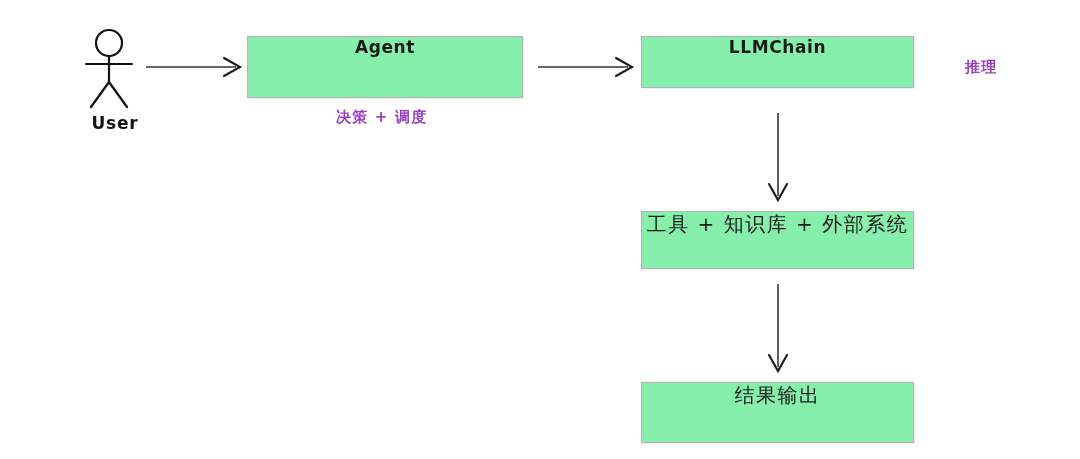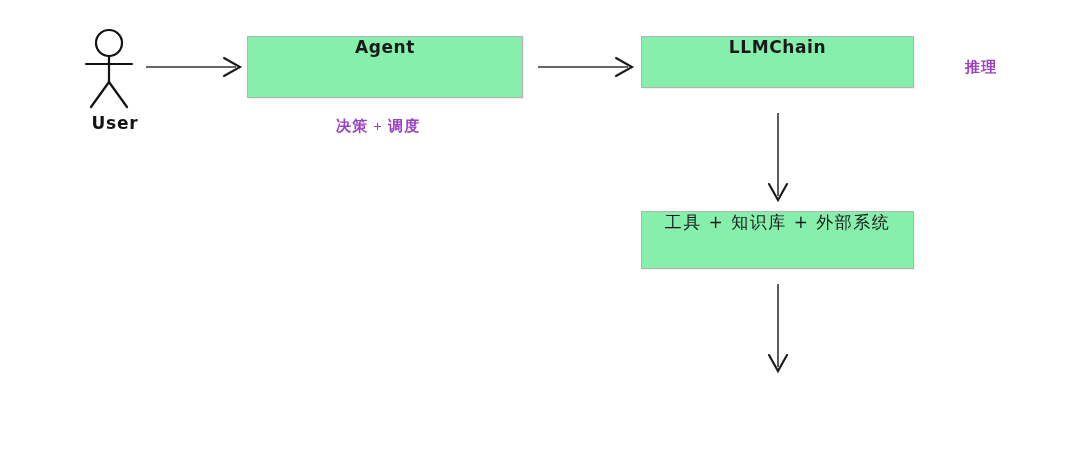--- a/index.html
+++ b/index.html
@@ -44,42 +44,42 @@
   
   .label-latin {
     font-family: "DejaVu Sans", "Liberation Sans", sans-serif;
     font-size: 17px;
     font-weight: 600;
     letter-spacing: 0.6px;
   }
   
   .label-cjk {
     font-family: "DejaVu Sans", "Liberation Sans", sans-serif;
-    font-size: 17px;
+    font-size: 20px;
     font-weight: 500;
     letter-spacing: 1.5px;
   }
 
   
   #node-agent   { left: 247px; top: 36px;  width: 276px; height: 62px; }
   #node-llmchain{ left: 641px; top: 36px;  width: 273px; height: 52px; }
   #node-tools   { left: 641px; top: 211px; width: 273px; height: 58px; }
   #node-output  { left: 641px; top: 382px; width: 273px; height: 61px; }
 
   
   .annotation {
     position: absolute;
     color: #9b3fc4;
     font-family: "DejaVu Sans", "Liberation Sans", sans-serif;
     font-size: 15px;
     font-weight: 600;
     letter-spacing: 1.2px;
     white-space: nowrap;
   }
-  #ann-agent    { left: 336px; top: 117px; font-family: Liberation Serif, serif; }
+  #ann-agent    { left: 336px; top: 108px; }
   #ann-llmchain { left: 945px; top: 58px; margin-left: 20px; }
 
   
   #actor-user {
     position: absolute;
     left: 78px;
     top: 24px;
     width: 74px;
     height: 118px;
   }
@@ -167,18 +167,21 @@
   </div>
 
   <div class="node" id="node-llmchain">
     <span class="node-label label-latin">LLMChain</span>
   </div>
 
   <div class="node" id="node-tools">
     <span class="node-label label-cjk">工具 + 知识库 + 外部系统</span>
   </div>
 
+  <div class="node" id="node-output">
+    <span class="node-label label-cjk">结果输出</span>
+  </div>
 
   <div class="annotation" id="ann-agent">决策 + 调度</div>
 
   <div class="annotation" id="ann-llmchain">推理</div>
 
 </div>
 
 </body></html>

